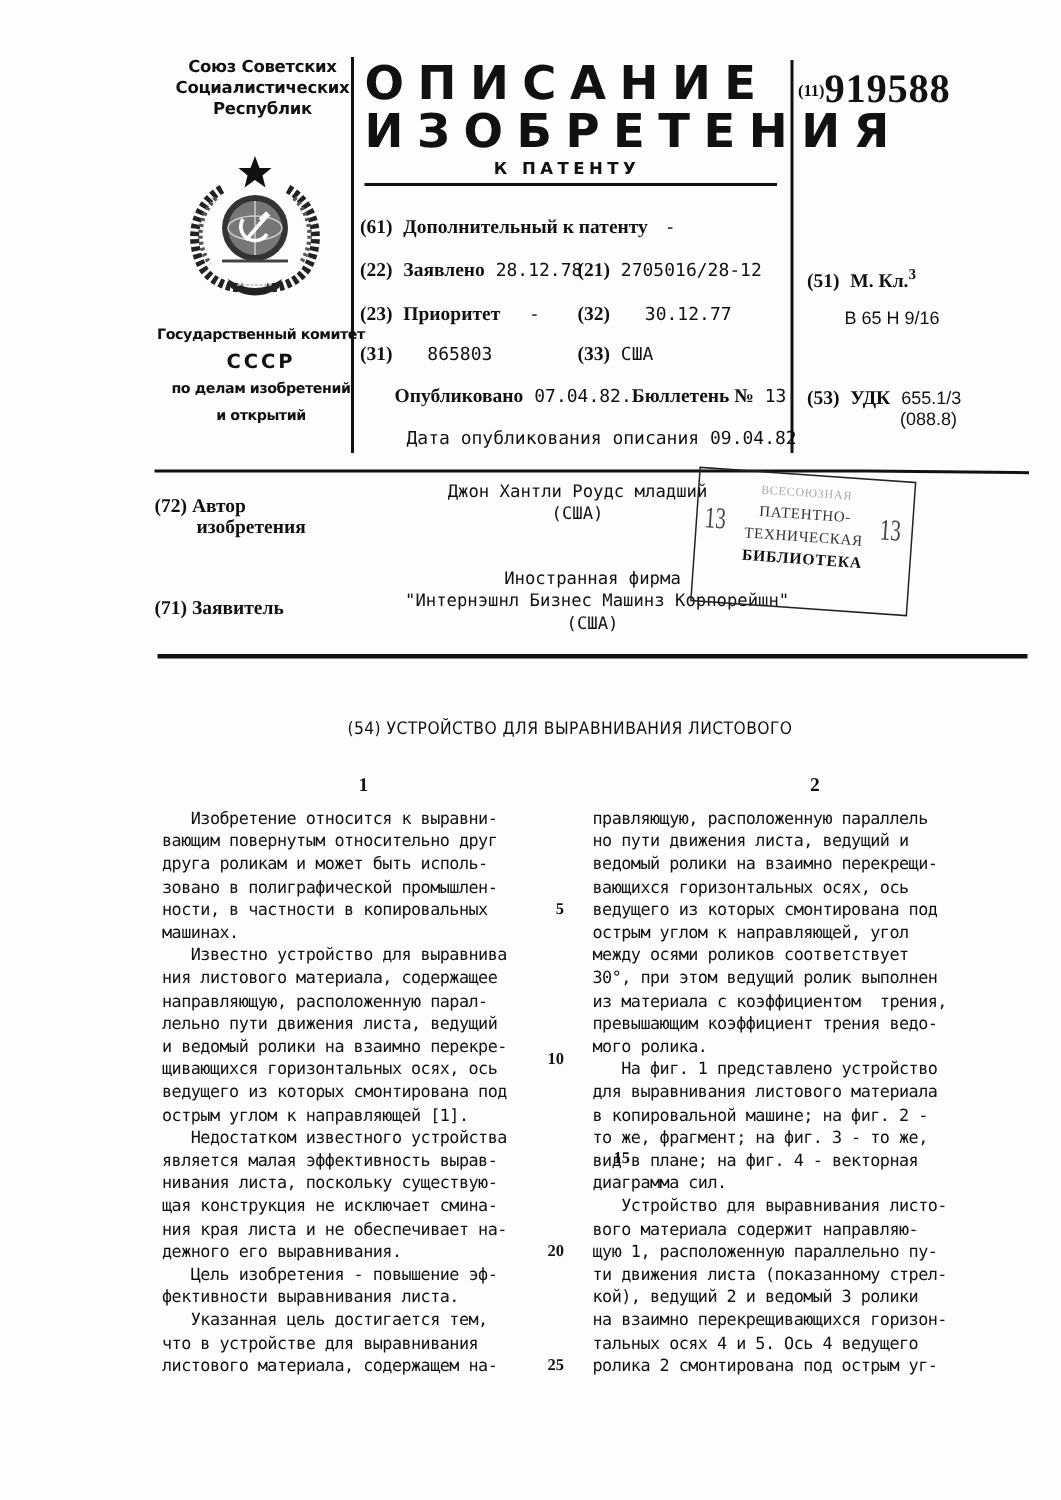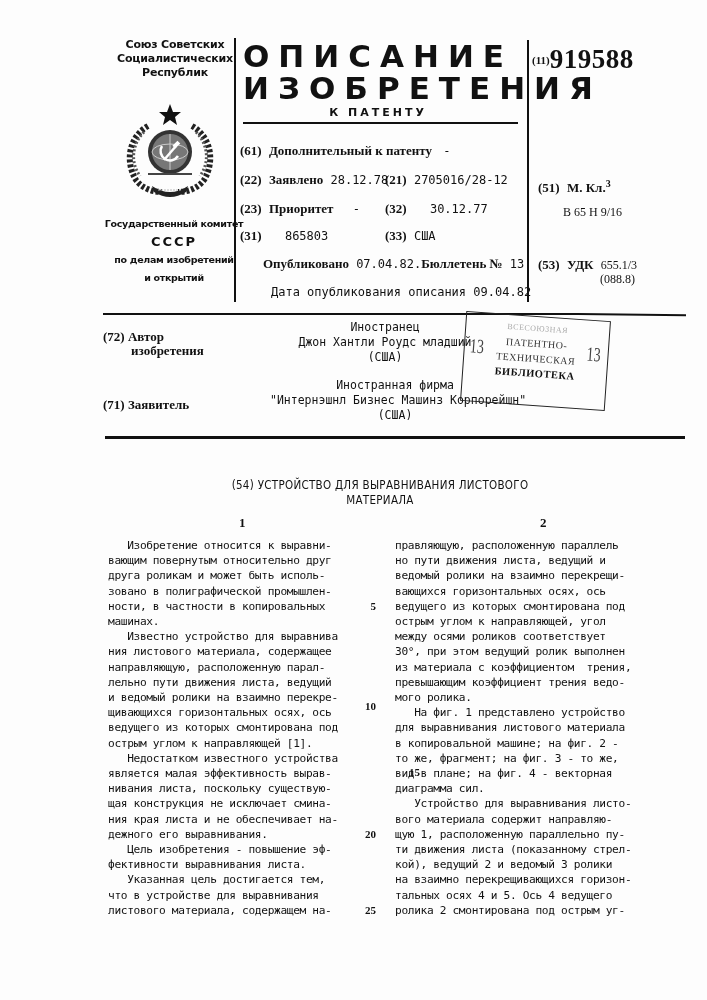--- a/index.html
+++ b/index.html
@@ -50,21 +50,21 @@
 
     
     .field { font-size: 12px; white-space: nowrap; line-height: 16px; }
     .field .code, .field .lbl {
       font-family: "Liberation Serif", serif; font-weight: bold; font-size: 13px;
     }
     .field .val { font-family: "DejaVu Sans Mono", monospace; font-size: 12px; }
 
     .r-field { font-size: 12px; white-space: nowrap; line-height: 16px; }
     .r-field .code, .r-field .lbl { font-family: "Liberation Serif", serif; font-weight: bold; font-size: 13px; }
-    .r-field .val { font-family: Liberation Serif, serif; font-size: 12px; }
+    .r-field .val { font-family: Liberation Sans, sans-serif; font-size: 12px; }
 
     
     .party-label { font-family: "Liberation Serif", serif; font-weight: bold; font-size: 13px; line-height: 14px; }
     .party-text {
       font-family: "DejaVu Sans Mono", monospace; font-size: 11.5px; line-height: 15px;
       text-align: center; white-space: nowrap;
     }
 
     
     .stamp {
@@ -221,21 +221,20 @@
 <div class="abs r-field" style="left:600px; top:271px;">
   <span class="val">(088.8)</span>
 </div>
 
 <div class="abs party-label" style="left:103px; top:330px;">
   <span>(72)</span>
   <span>Автор</span><br>
   <span style="margin-left:28px;">изобретения</span>
 </div>
 <div class="abs party-text" style="left:285px; top:320px; width:200px;">
-  <div>Иностранец</div>
   <div>Джон Хантли Роудс младший</div>
   <div>(США)</div>
 </div>
 
 <div class="abs party-label" style="left:103px; top:398px;">
   <span>(71)</span>
   <span>Заявитель</span>
 </div>
 <div class="abs party-text" style="left:270px; top:378px; width:250px;">
   <div>Иностранная фирма</div>
@@ -247,21 +246,20 @@
   <div class="s-line faint" style="margin-top:4px;">ВСЕСОЮЗНАЯ</div>
   <div class="s-line">ПАТЕНТНО-</div>
   <div class="s-line">ТЕХНИЧЕСКАЯ</div>
   <div class="s-line bold">БИБЛИОТЕКА</div>
   <span class="s-num left">13</span>
   <span class="s-num right">13</span>
 </div>
 
 <div class="abs inv-title">
   <div>(54) УСТРОЙСТВО ДЛЯ ВЫРАВНИВАНИЯ ЛИСТОВОГО</div>
-  <div>МАТЕРИАЛА</div>
 </div>
 
 <div class="abs col-num" style="left:239px; top:515px;">1</div>
 <div class="abs col-num" style="left:540px; top:515px;">2</div>
 
 <div class="abs col col-left" id="col-left"><div>   Изобретение относится к выравни-</div><div>вающим повернутым относительно друг</div><div>друга роликам и может быть исполь-</div><div>зовано в полиграфической промышлен-</div><div>ности, в частности в копировальных</div><div>машинах.</div><div>   Известно устройство для выравнива</div><div>ния листового материала, содержащее</div><div>направляющую, расположенную парал-</div><div>лельно пути движения листа, ведущий</div><div>и ведомый ролики на взаимно перекре-</div><div>щивающихся горизонтальных осях, ось</div><div>ведущего из которых смонтирована под</div><div>острым углом к направляющей [1].</div><div>   Недостатком известного устройства</div><div>является малая эффективность вырав-</div><div>нивания листа, поскольку существую-</div><div>щая конструкция не исключает смина-</div><div>ния края листа и не обеспечивает на-</div><div>дежного его выравнивания.</div><div>   Цель изобретения - повышение эф-</div><div>фективности выравнивания листа.</div><div>   Указанная цель достигается тем,</div><div>что в устройстве для выравнивания</div><div>листового материала, содержащем на-</div></div>
 <div class="abs col col-right" id="col-right"><div>правляющую, расположенную параллель</div><div>но пути движения листа, ведущий и</div><div>ведомый ролики на взаимно перекрещи-</div><div>вающихся горизонтальных осях, ось</div><div>ведущего из которых смонтирована под</div><div>острым углом к направляющей, угол</div><div>между осями роликов соответствует</div><div>30°, при этом ведущий ролик выполнен</div><div>из материала с коэффициентом  трения,</div><div>превышающим коэффициент трения ведо-</div><div>мого ролика.</div><div>   На фиг. 1 представлено устройство</div><div>для выравнивания листового материала</div><div>в копировальной машине; на фиг. 2 -</div><div>то же, фрагмент; на фиг. 3 - то же,</div><div>вид в плане; на фиг. 4 - векторная</div><div>диаграмма сил.</div><div>   Устройство для выравнивания листо-</div><div>вого материала содержит направляю-</div><div>щую 1, расположенную параллельно пу-</div><div>ти движения листа (показанному стрел-</div><div>кой), ведущий 2 и ведомый 3 ролики</div><div>на взаимно перекрещивающихся горизон-</div><div>тальных осях 4 и 5. Ось 4 ведущего</div><div>ролика 2 смонтирована под острым уг-</div></div>
 <div class="abs" id="line-markers" style="left:360px; top:538px; width:20px;">
     <div class="abs line-num" style="top: 61.8px; left: 0px;">5</div>
     <div class="abs line-num" style="top: 137.8px; left: 0px; margin-top: 24px;">10</div>

